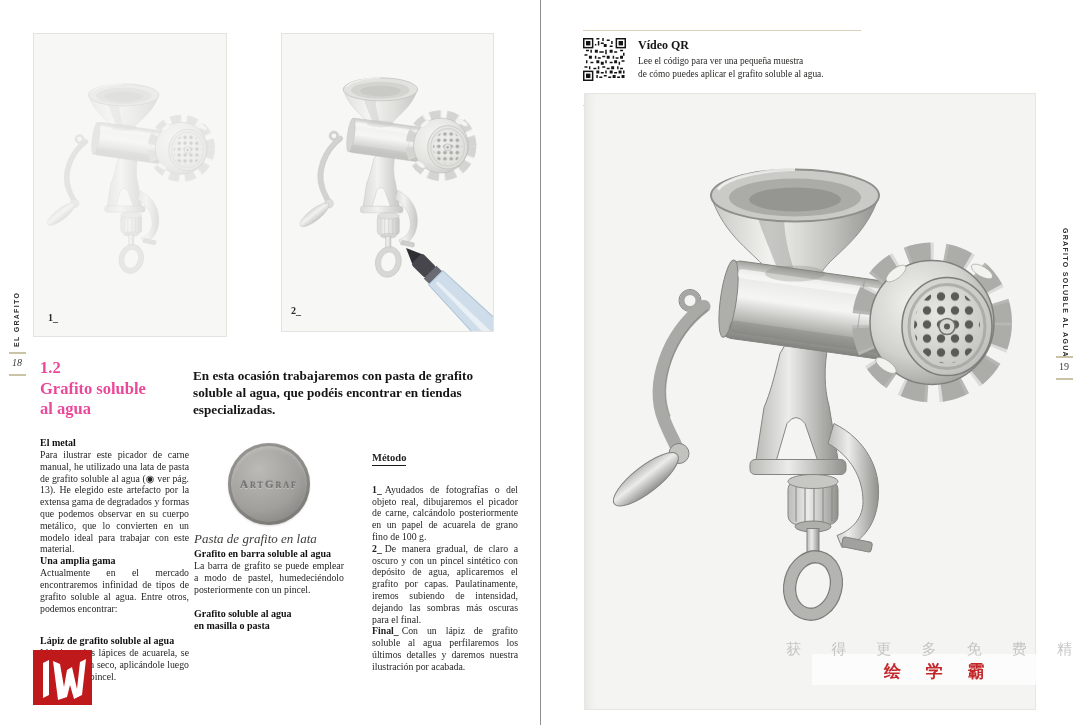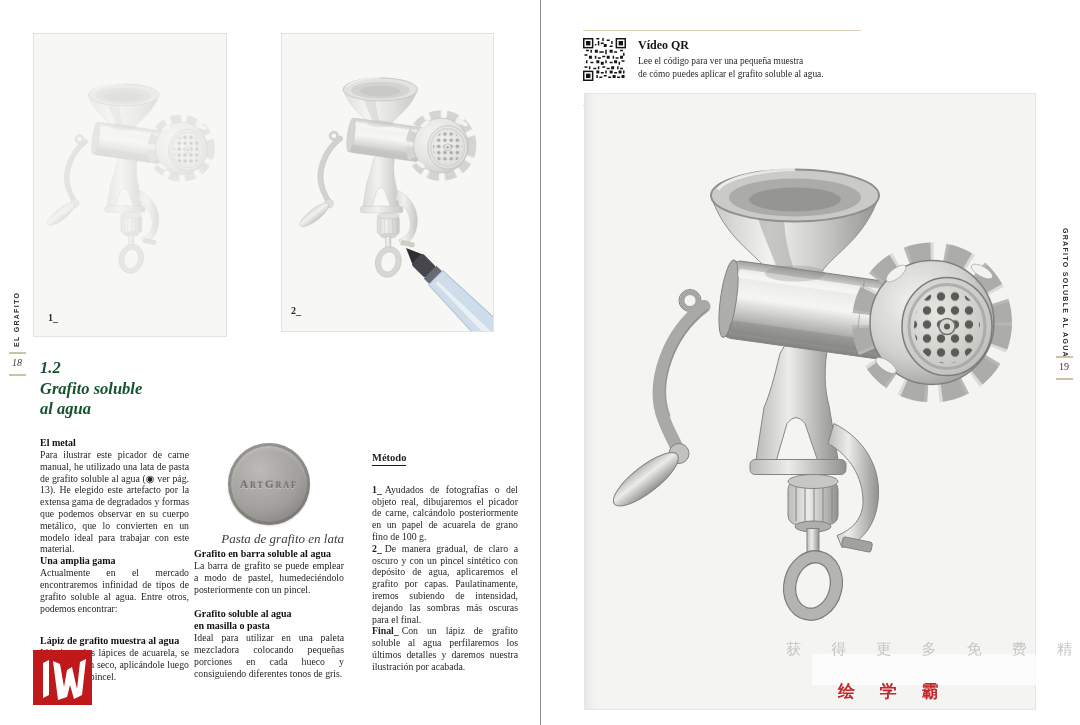--- a/index.html
+++ b/index.html
@@ -10,56 +10,56 @@
   #gutter{left:540px;top:0;width:1px;height:725px;background:#8f8f8f;}
   
   .figframe{background:#f7f7f5;border:1px solid #e3e3df;overflow:hidden;}
   .figlabel{position:absolute;font:bold 10px "Liberation Serif",serif;color:#2a2a2a;}
   
   .vtext{position:absolute;white-space:nowrap;font-family:"Liberation Sans",sans-serif;
          font-size:7px;letter-spacing:1.3px;color:#2e2e2c;font-weight:600;}
   .mrule{position:absolute;width:17px;height:2px;background:#cbc3a6;}
   .pageno{position:absolute;width:18px;text-align:center;font:10px "Liberation Serif",serif;color:#3c3c3a;}
   
-  #section-title{left:40px;top:358px;font-weight:bold;font-size:16.5px;line-height:20.5px;color:#14532d;font-style:italic;}
+  #section-title{left:40px;top:358px;font-weight:bold;font-size:16.5px;line-height:20.5px;color:#ec4899;}
   #intro{left:193px;top:367px;width:298px;font-weight:bold;font-size:13.2px;line-height:17px;color:#141414;}
   .col{position:absolute;font-size:9.8px;line-height:11.8px;text-align:justify;}
   .col h4{margin:0;font-size:10px;line-height:12px;color:#111;}
   .col p{margin:0 0 0 0;}
   #col1{left:40px;top:437px;width:149px;}
   #col2{left:194px;top:443px;width:150px;}
   #col3{left:372px;top:452px;width:146px;}
   .gap1{margin-top:10px;}
   .steplabel{margin-right:3px;}
   .pstep{margin-top:11px;}
   #metodo-h{display:inline-block;border-bottom:1.2px solid #1a1a1a;padding-bottom:1px;font-weight:bold;font-size:10.5px;}
   
-  #tin-wrap{left:194px;top:443px;width:150px;text-align:right;}
+  #tin-wrap{left:194px;top:443px;width:150px;text-align:left;}
   #tin{width:82px;height:82px;margin:0 auto;border-radius:50%;
        background:radial-gradient(circle at 38% 32%,#bcbab6,#a19f9b 55%,#7f7d79 88%,#6b6965);
        box-shadow:inset 0 0 0 3px rgba(110,108,104,.55), inset 0 3px 6px rgba(255,255,255,.45), 0 1px 2px rgba(0,0,0,.15);
        display:flex;align-items:center;justify-content:center;}
   #tin span{font-variant:small-caps;font-weight:bold;letter-spacing:2px;font-size:11px;color:#757371;
             text-shadow:0 1px 0 rgba(255,255,255,.35), 0 -1px 1px rgba(0,0,0,.25);}
   #tin-caption{margin-top:6px;font-style:italic;font-size:13px;color:#3d3d3b;}
   
   #qr-block{left:583px;top:30px;width:278px;border-top:1px solid #d8d1b8;border-bottom:1px solid #d8d1b8;
             padding:7px 0 24px 0;display:flex;}
   #qr-text{margin-left:12px;}
   #qr-title{font-weight:bold;font-size:12px;color:#141414;margin-bottom:2px;}
   .qr-line{font-size:9.4px;line-height:12.5px;color:#2a2a28;}
   
   #fig-main{left:584px;top:93px;width:452px;height:617px;background:#f4f4f2;
             box-shadow:inset 0 0 0 1px #e6e6e2, inset 10px 0 16px -12px rgba(0,0,0,.14);}
   
   #wm-band{left:812px;top:654px;width:252px;height:31px;background:rgba(255,255,255,.72);}
   #wm-faint{left:786px;top:640px;font-family:"Liberation Sans",sans-serif;font-size:15px;
             letter-spacing:13px;color:rgba(185,185,185,.8);white-space:nowrap;}
-  #wm-brand{left:838px;top:660px;font-family:"Liberation Sans",sans-serif;font-weight:bold;
-            font-size:17px;letter-spacing:10px;white-space:nowrap;margin-top:20px;}
+  #wm-brand{left:884px;top:660px;font-family:"Liberation Sans",sans-serif;font-weight:bold;
+            font-size:17px;letter-spacing:10px;white-space:nowrap;}
   
   #brand-logo{left:33px;top:650px;width:59px;height:55px;}
 </style>
 </head>
 <body>
 
 <div id="page">
 
   <svg width="0" height="0" style="position:absolute" aria-hidden="true">
     <defs>
@@ -184,42 +184,42 @@
     </svg>
     <span class="figlabel" style="left:9px;bottom:15px;">2_</span>
   </div>
 
   <div class="abs" id="section-title">
     <div>1.2</div>
     <div>Grafito soluble</div>
     <div>al agua</div>
   </div>
 
+  <div class="abs" id="intro">En esta ocasión trabajaremos con pasta de grafito soluble al agua, que podéis encontrar en tiendas especializadas.</div>
 
   <div class="col" id="col1">
     <h4>El metal</h4>
     <p>Para ilustrar este picador de carne manual, he utilizado una lata de pasta de grafito soluble al agua (◉ ver pág. 13). He elegido este artefacto por la extensa gama de degradados y formas que podemos observar en su cuerpo metálico, que lo convierten en un modelo ideal para trabajar con este material.</p>
     <h4 class="gap1">Una amplia gama</h4>
     <p>Actualmente en el mercado encontraremos infinidad de tipos de grafito soluble al agua. Entre otros, podemos encontrar:</p>
-    <h4 style="margin-top:21px;">Lápiz de grafito muestra al agua</h4>
+    <h4 style="margin-top:21px;">Lápiz de grafito soluble al agua</h4>
     <p>Idéntico a los lápices de acuarela, se puede usar en seco, aplicándole luego agua con un pincel.</p>
   </div>
 
   <div class="abs" id="tin-wrap">
     <div id="tin">
         <span>ArtGraf</span>
       </div>
     <div id="tin-caption">Pasta de grafito en lata</div>
   </div>
   <div class="col" id="col2" style="top:548px;">
     <h4>Grafito en barra soluble al agua</h4>
     <p>La barra de grafito se puede emplear a modo de pastel, humedeciéndolo posteriormente con un pincel.</p>
     <h4 style="margin-top:13px;">Grafito soluble al agua</h4>
     <h4>en masilla o pasta</h4>
-    <p>Ideal para utilizar en una paleta mezcladora colocando pequeñas porciones en cada hueco y consiguiendo diferentes tonos de gris.</p>
   </div>
 
   <div class="col" id="col3">
     <span id="metodo-h">Método</span>
     <p class="pstep" style="margin-top:18px;"><b class="steplabel">1_</b><span>Ayudados de fotografías o del objeto real, dibujaremos el picador de carne, calcándolo posteriormente en un papel de acuarela de grano fino de 100 g.</span></p>
     <p class="pstep"><b class="steplabel">2_</b><span>De manera gradual, de claro a oscuro y con un pincel sintético con depósito de agua, aplicaremos el grafito por capas. Paulatinamente, iremos subiendo de intensidad, dejando las sombras más oscuras para el final.</span></p>
     <p class="pstep"><b class="steplabel">Final_</b><span>Con un lápiz de grafito soluble al agua perfilaremos los últimos detalles y daremos nuestra ilustración por acabada.</span></p>
   </div>
 
   <svg class="abs" id="brand-logo" viewBox="0 0 59 55">

